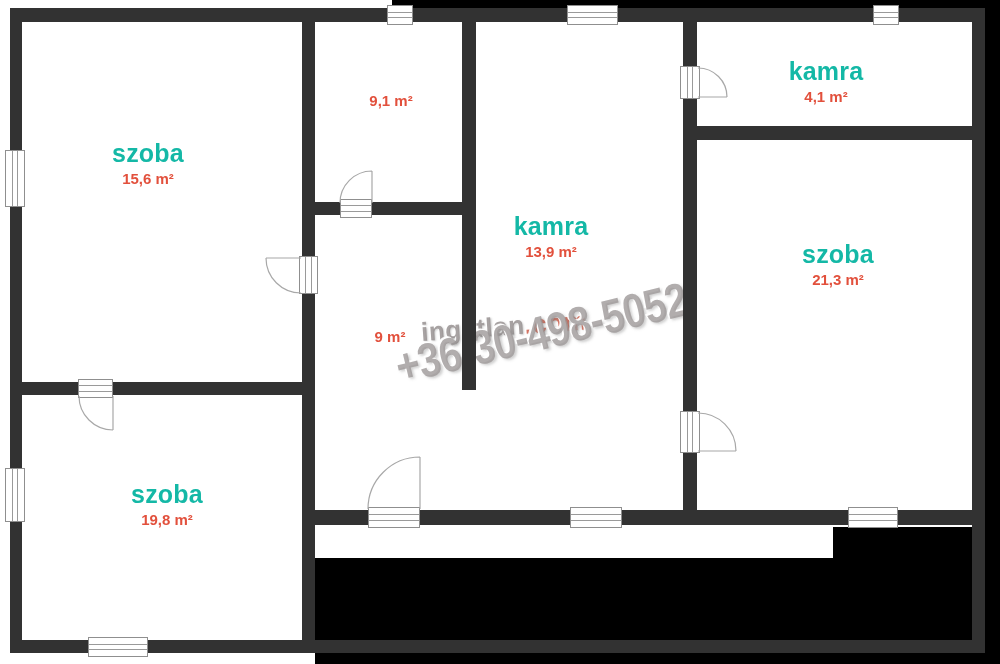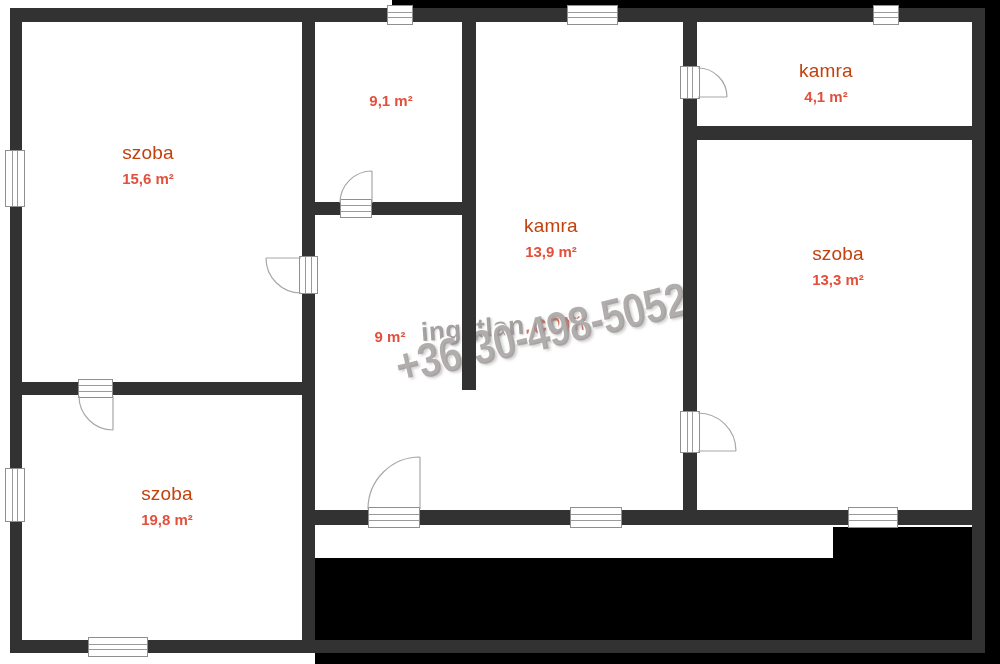--- a/index.html
+++ b/index.html
@@ -21,21 +21,21 @@
   .win-v{
     background-image:linear-gradient(#9a9a9a,#9a9a9a),linear-gradient(#9a9a9a,#9a9a9a);
     background-size:1px 100%,1px 100%;background-position:34% 0,66% 0;
   }
   .arcs{position:absolute;left:0;top:0;}
   
   .room-label{
     position:absolute;text-align:center;white-space:nowrap;
   }
   .room-label .rname{
-    font-size:19px;font-weight:normal;color:#c2410c;letter-spacing:.2px;line-height:22px;
+    font-size:25px;font-weight:bold;color:#14b8a6;letter-spacing:.2px;line-height:22px;
   }
   .room-label .rarea{
     font-size:15px;font-weight:bold;color:#e2503c;margin-top:6px;line-height:17px;
   }
   
   .wm-brand{
     position:absolute;left:420px;top:317px;font-size:26px;font-weight:bold;letter-spacing:.5px;
     transform:rotate(-4deg);transform-origin:0 0;white-space:nowrap;
     text-shadow:-1px -1px 0 rgba(255,255,255,.9),1px 1px 2px rgba(140,140,140,.45);
   }
@@ -113,21 +113,21 @@
   <div class="room-label" style="left:481px;top:215px;width:140px;">
     <div class="rname">kamra</div>
     <div class="rarea">13,9 m²</div>
   </div>
   <div class="room-label" style="left:756px;top:60px;width:140px;">
     <div class="rname">kamra</div>
     <div class="rarea">4,1 m²</div>
   </div>
   <div class="room-label" style="left:768px;top:243px;width:140px;">
     <div class="rname">szoba</div>
-    <div class="rarea">13,3 m²</div>
+    <div class="rarea">21,3 m²</div>
   </div>
   <div class="room-label" style="left:320px;top:322px;width:140px;">
     <div class="rarea">9 m²</div>
   </div>
   <div class="room-label" style="left:97px;top:483px;width:140px;">
     <div class="rname">szoba</div>
     <div class="rarea">19,8 m²</div>
   </div>
 
 </div>

